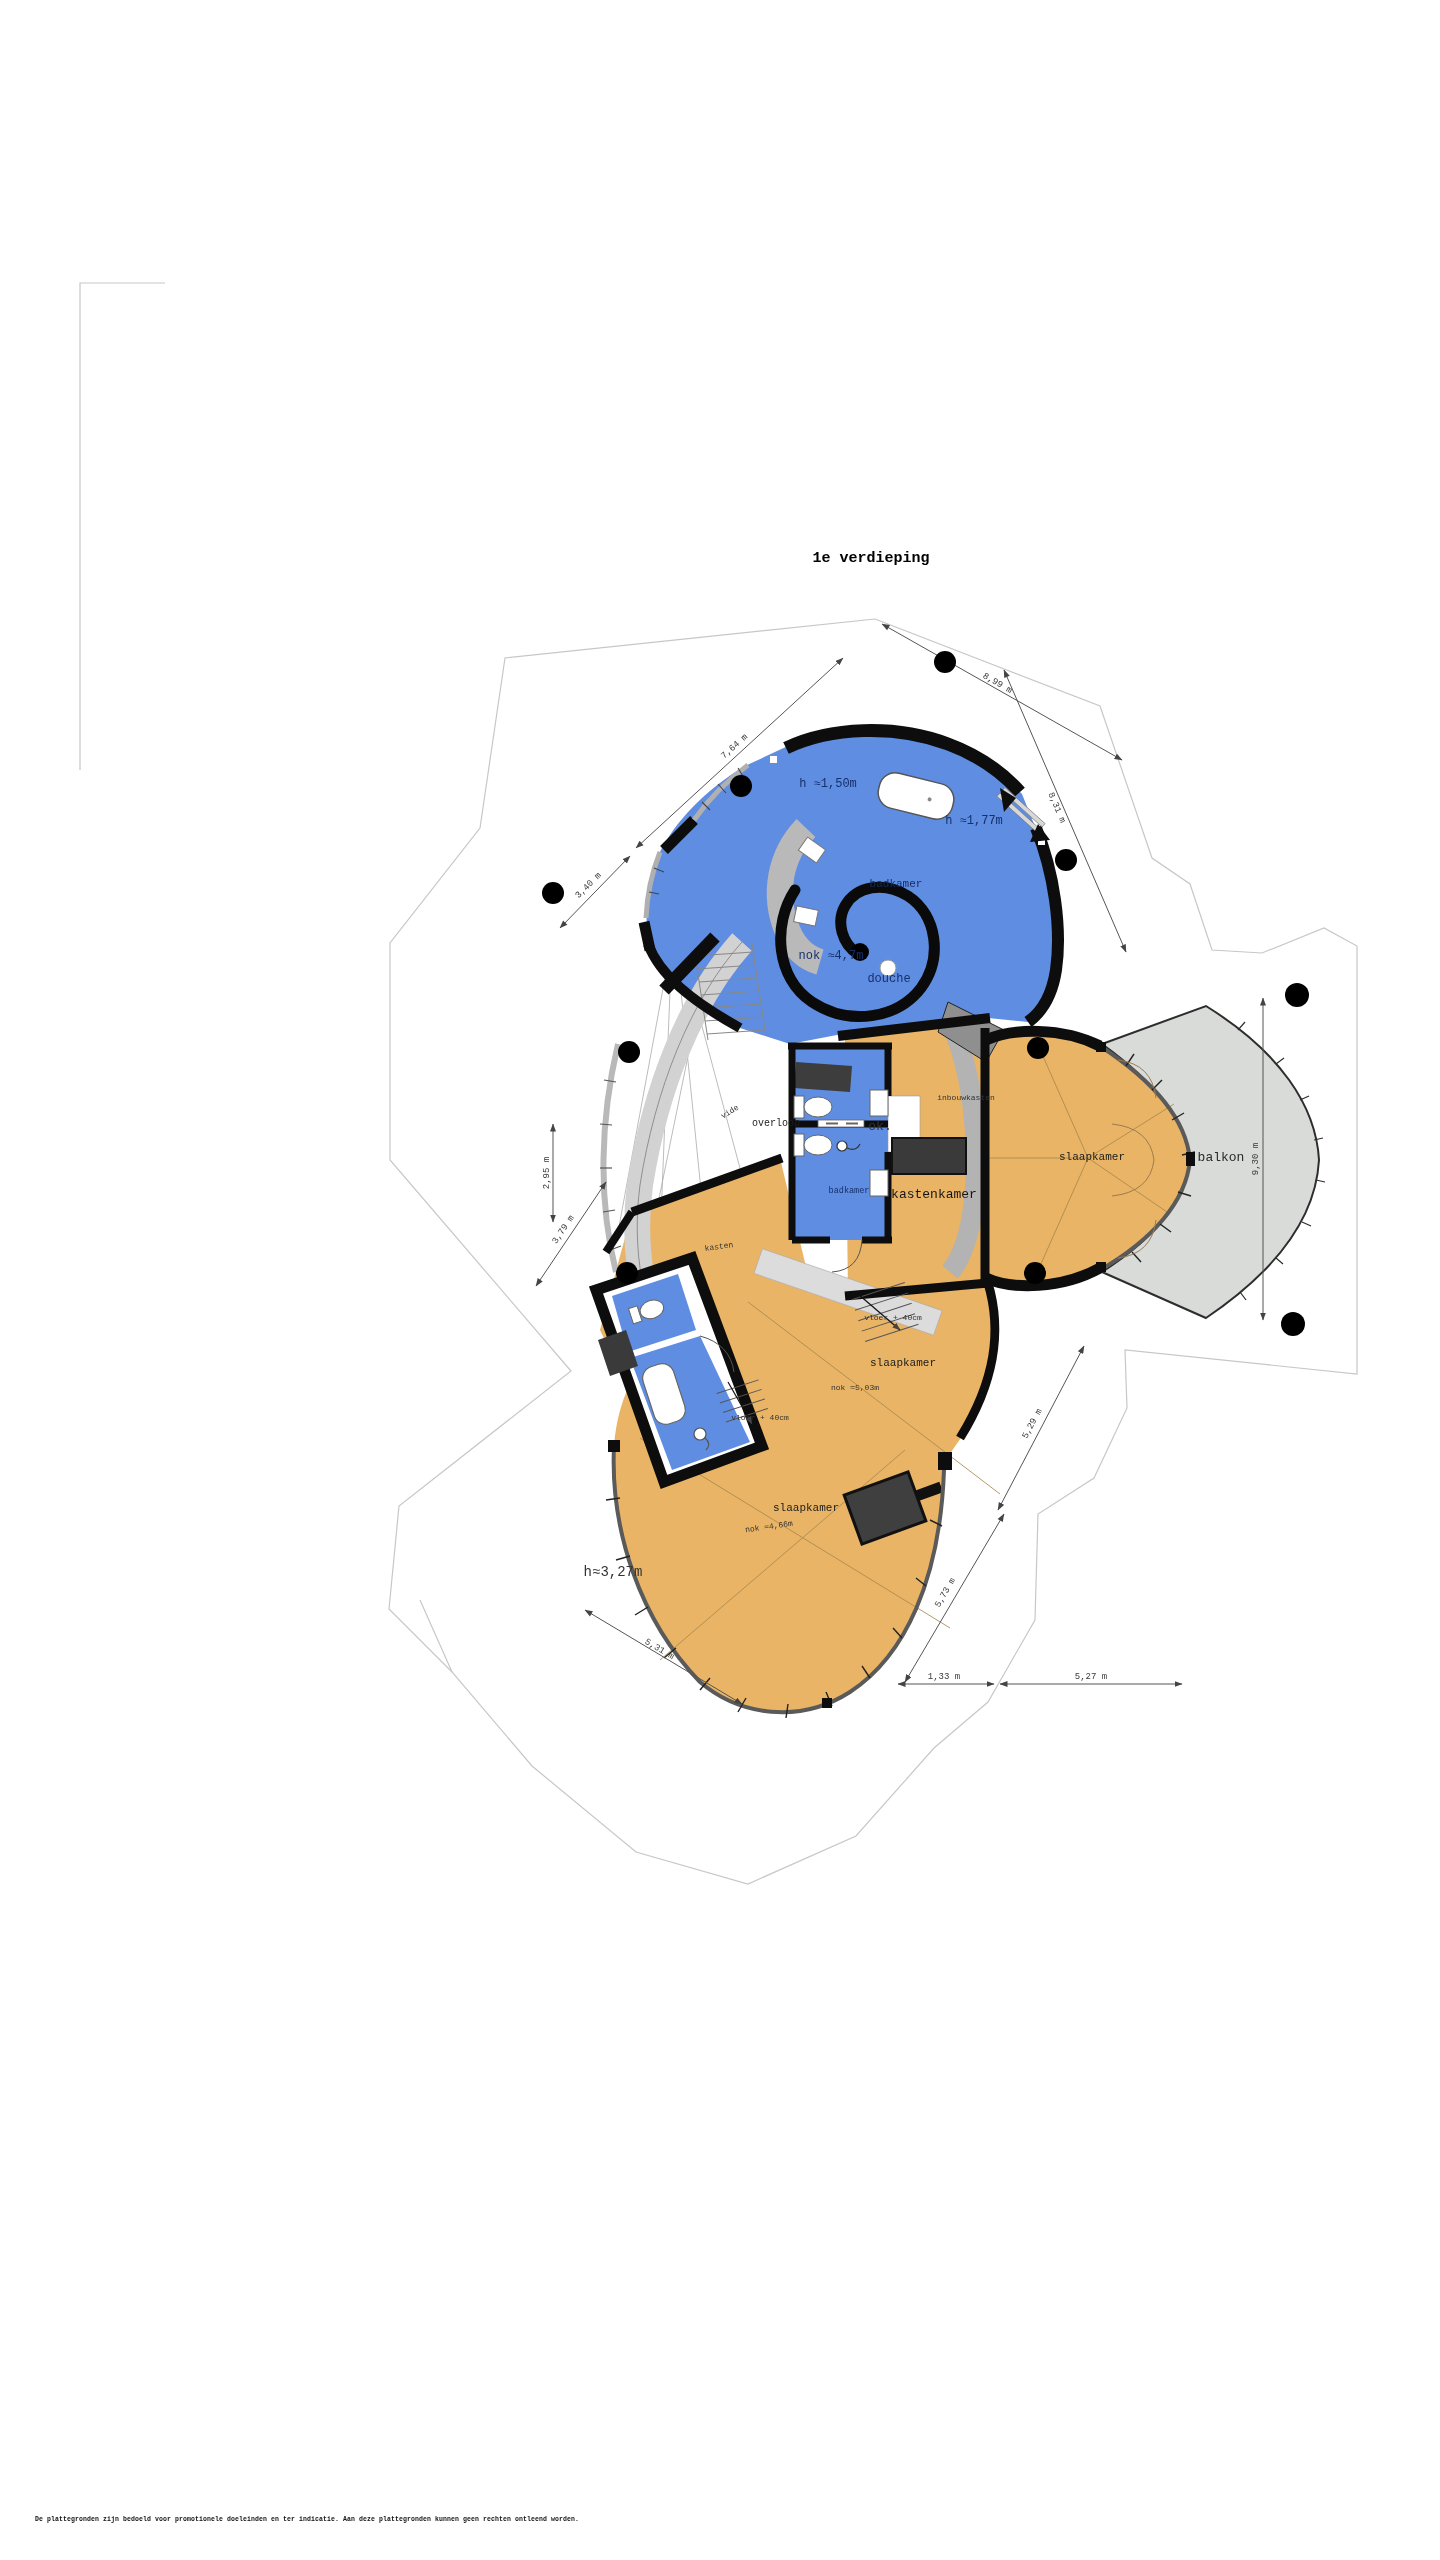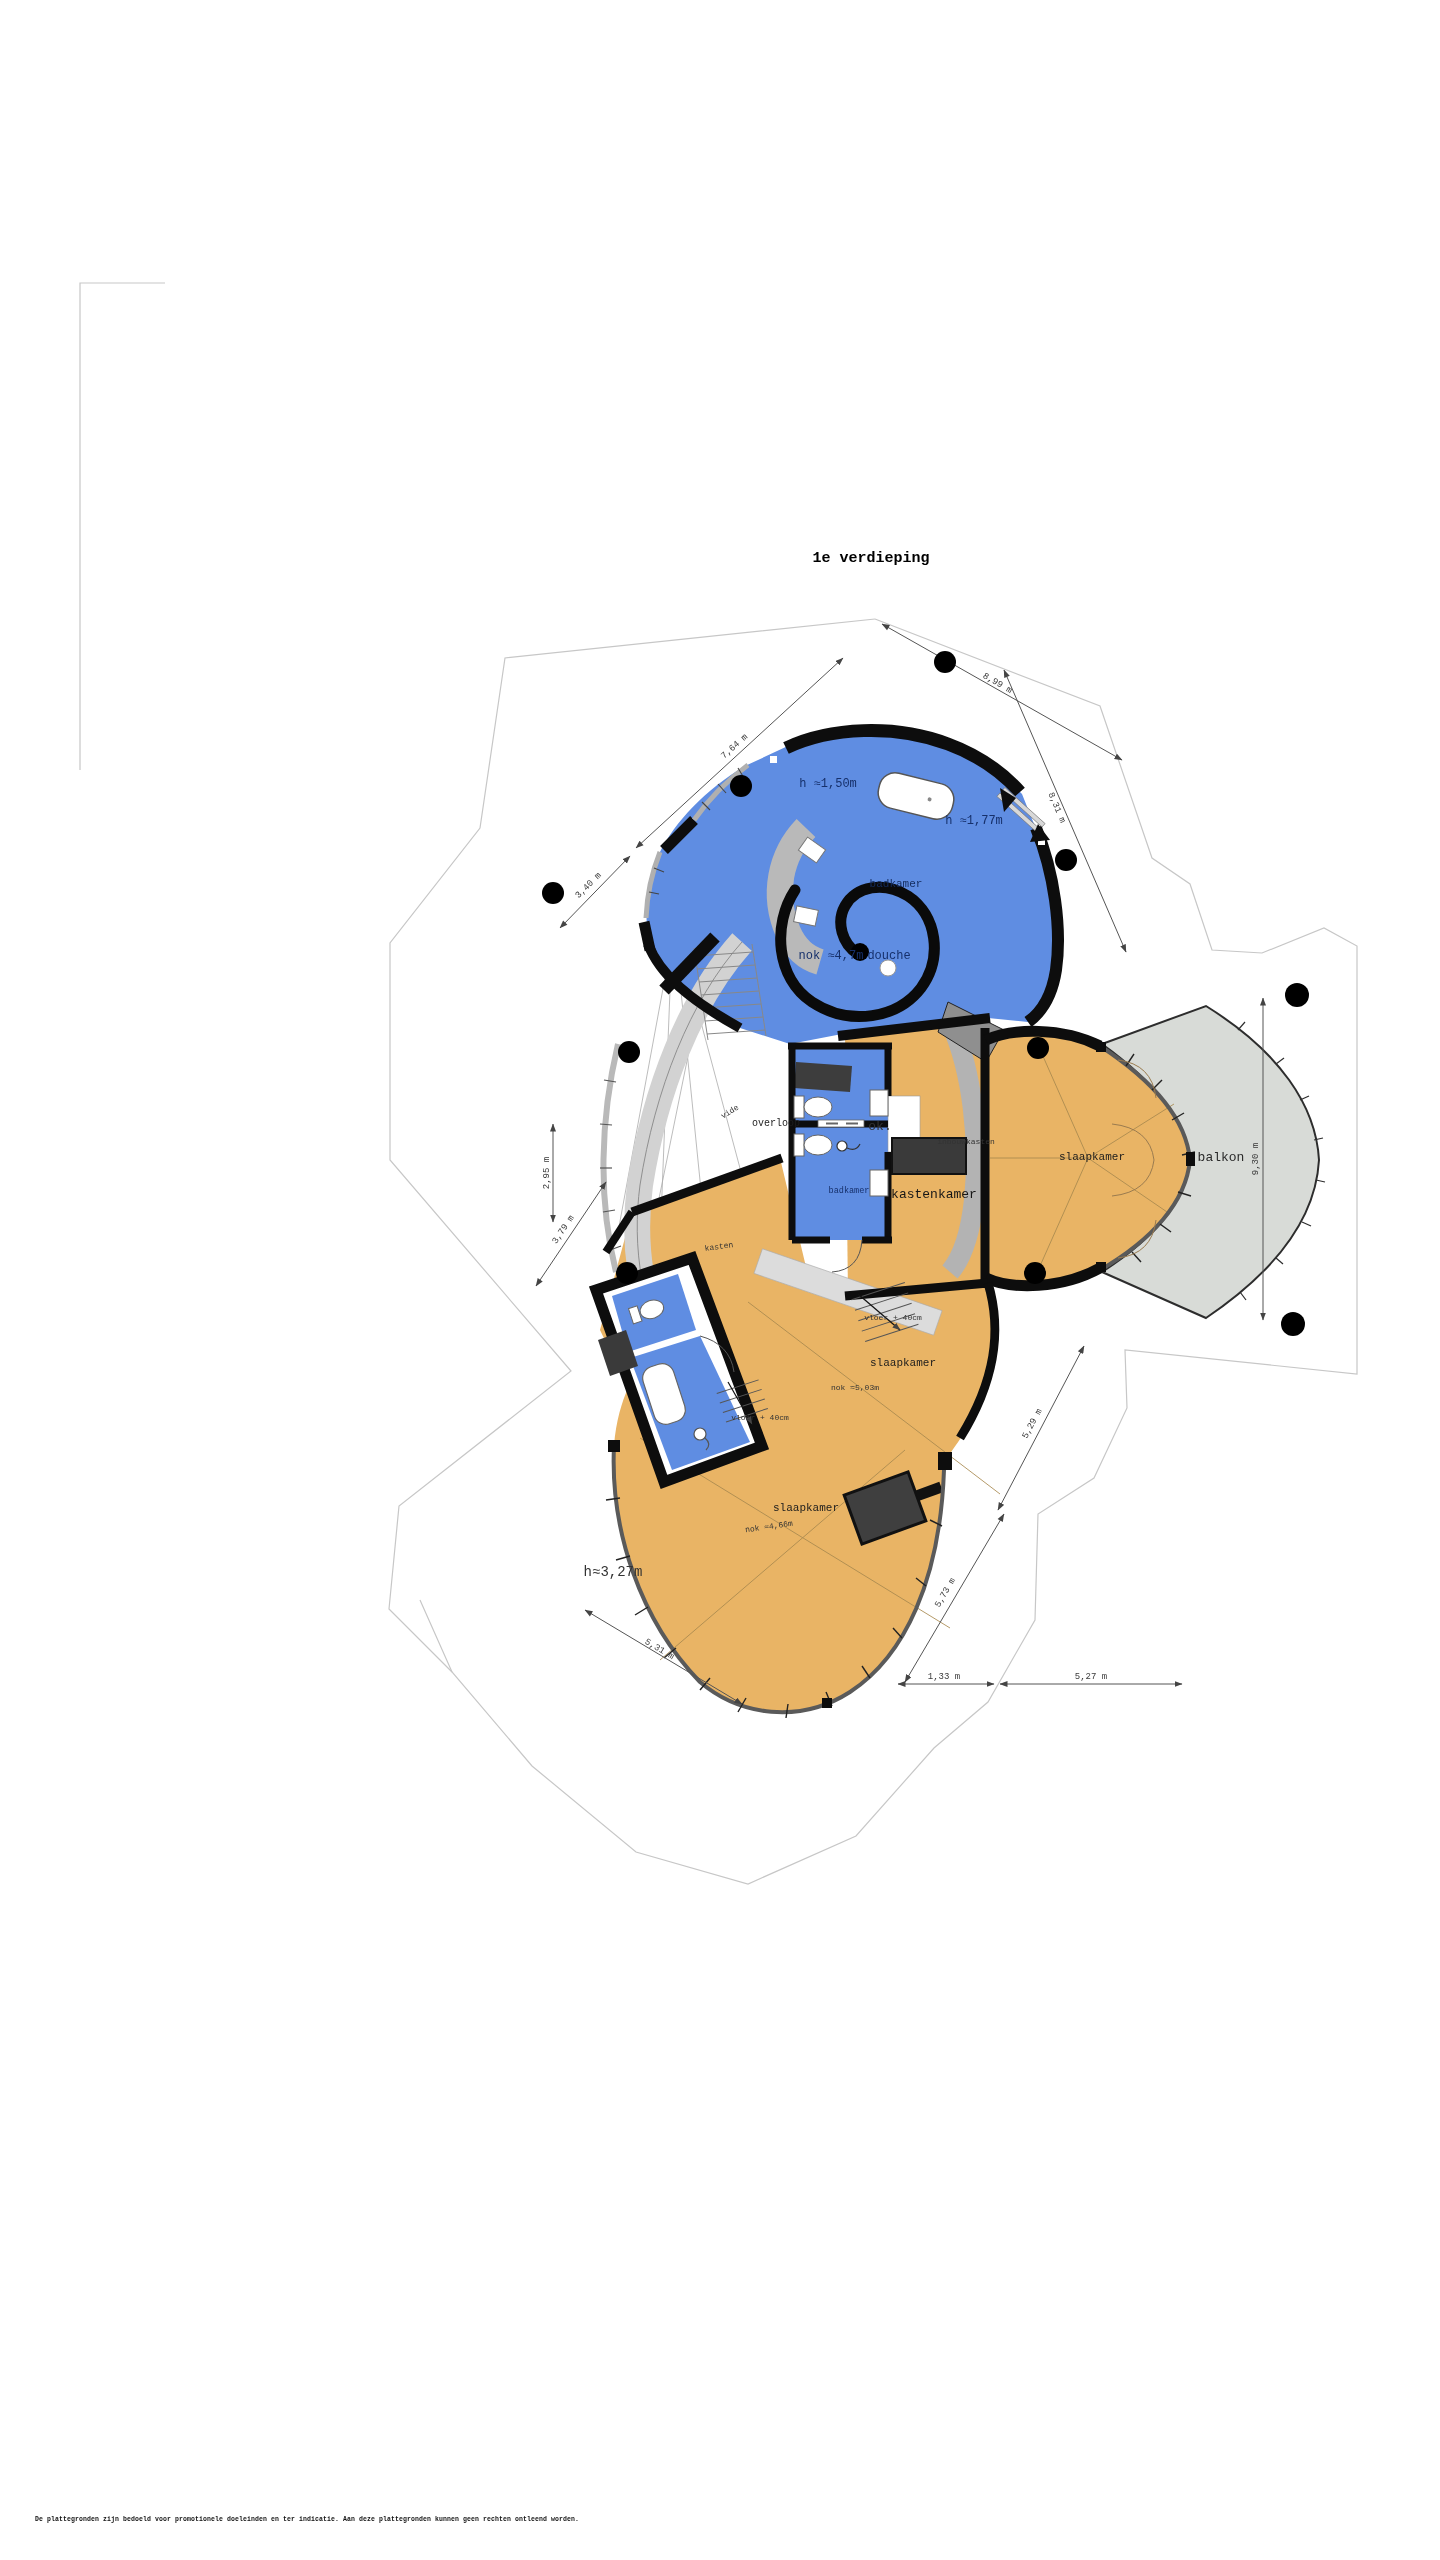--- a/index.html
+++ b/index.html
@@ -327,31 +327,31 @@
     <circle cx="1038" cy="1048" r="11"></circle>
     <circle cx="1035" cy="1273" r="11"></circle>
     <circle cx="1297" cy="995" r="12"></circle>
     <circle cx="1293" cy="1324" r="12"></circle>
   </g>
 </svg>
 
 <div class="lbl title" style="left:871px;top:558px;">1e verdieping</div>
 
 <div class="lbl room navy" style="left:896px;top:884px;">badkamer</div>
-<div class="lbl ann" style="left:889px;top:956px;">douche</div>
+<div class="lbl ann" style="left:889px;top:979px;">douche</div>
 <div class="lbl ann" style="left:828px;top:784px;">h ≈1,50m</div>
 <div class="lbl ann" style="left:974px;top:821px;">h ≈1,77m</div>
 <div class="lbl ann" style="left:831px;top:956px;">nok ≈4,7m</div>
 
 <div class="lbl" style="left:776px;top:1124px;font-size:10px;">overloop</div>
 <div class="lbl room-sm" style="left:730px;top:1112px;transform:translate(-50%,-50%) rotate(-32deg);">vide</div>
 <div class="lbl room-sm" style="left:880px;top:1126px;font-size:13px;">ok.</div>
 <div class="lbl ann" style="left:849px;top:1191px;font-size:8.5px;">badkamer</div>
 <div class="lbl room-big" style="left:934px;top:1194px;text-align:right;">kastenkamer</div>
-<div class="lbl room-sm" style="left:966px;top:1142px;">inbouwkasten</div>
+<div class="lbl room-sm" style="left:966px;top:1098px;">inbouwkasten</div>
 <div class="lbl room-sm" style="left:719px;top:1247px;transform:translate(-50%,-50%) rotate(-8deg);">kasten</div>
 
 <div class="lbl room" style="left:1092px;top:1157px;">slaapkamer</div>
 <div class="lbl room-med" style="left:1221px;top:1157px;">balkon</div>
 
 <div class="lbl room" style="left:903px;top:1363px;">slaapkamer</div>
 <div class="lbl ann-dark" style="left:855px;top:1388px;">nok ≈5,03m</div>
 <div class="lbl ann-dark" style="left:893px;top:1318px;">vloer + 40cm</div>
 <div class="lbl ann-dark" style="left:760px;top:1418px;">vloer + 40cm</div>
 

